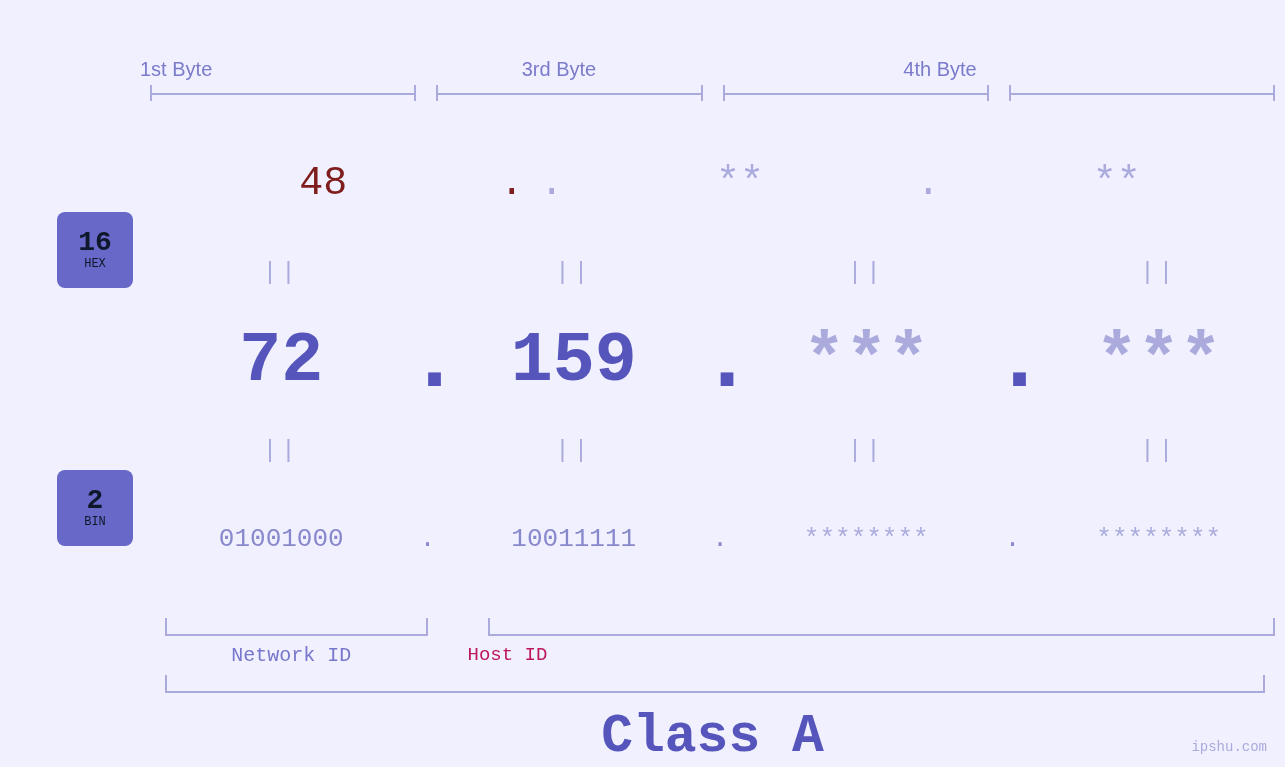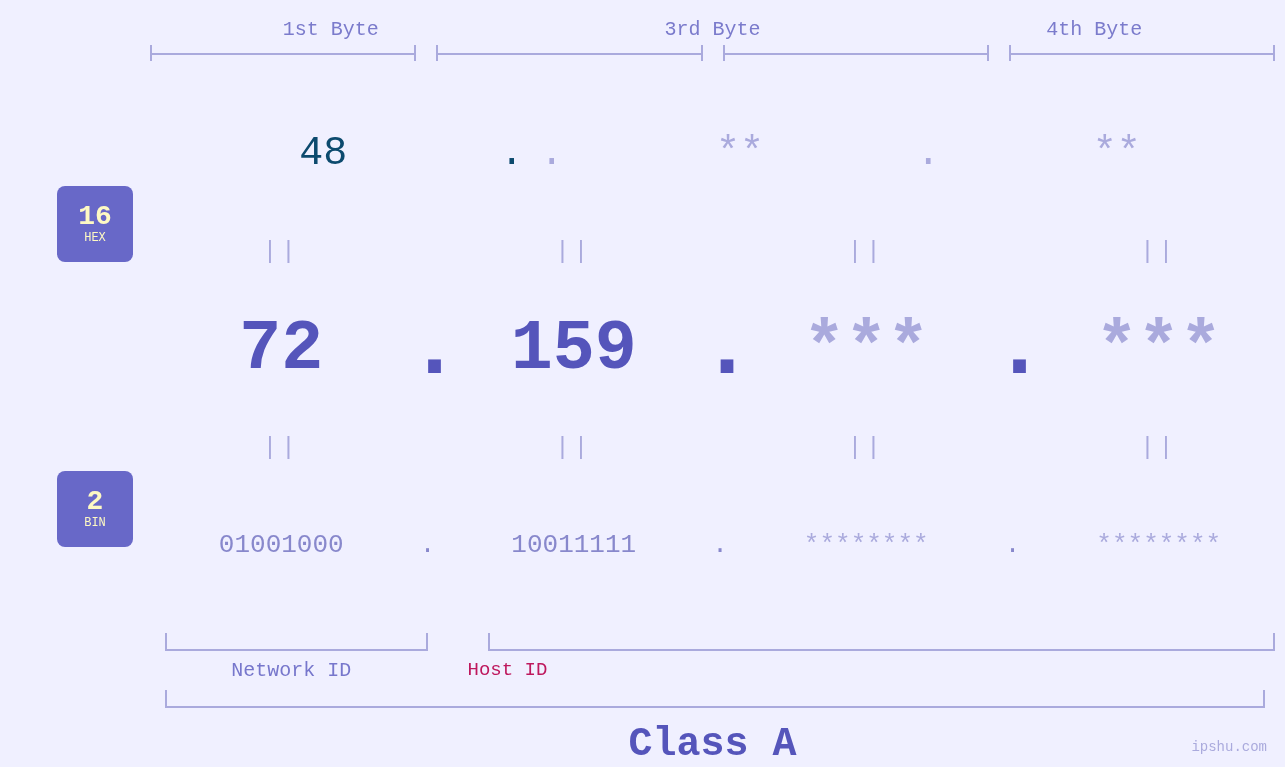--- a/index.html
+++ b/index.html
@@ -26,24 +26,25 @@
     .byte-headers {
       display: flex;
       width: 100%;
       justify-content: center;
       margin-top: 18px;
       padding-left: 140px;
     }
 
     .byte-header {
       flex: 1;
-      text-align: center;
+      text-align: left;
       color: #7b7bcc;
       font-size: 20px;
-      font-family: Liberation Mono, monospace;
+      font-family: Liberation Sans, sans-serif;
+      margin-top: 40px;
     }
 
     
     .bracket-row {
       display: flex;
       width: 100%;
       justify-content: center;
       padding-left: 140px;
       margin-top: 4px;
     }
@@ -100,21 +101,21 @@
 
     .badge {
       width: 76px;
       height: 76px;
       background: #6868c8;
       border-radius: 8px;
       display: flex;
       flex-direction: column;
       align-items: center;
       justify-content: center;
-      color: #fef9c3;
+      color: #0f172a;
     }
 
     .badge-num {
       font-size: 28px;
       font-weight: bold;
       line-height: 1;
     }
 
     .badge-label {
       font-size: 12px;
@@ -143,21 +144,21 @@
     }
 
     .separator {
       width: 40px;
       text-align: center;
       flex-shrink: 0;
     }
 
     
     .hex-value {
-      color: #0c4a6e;
+      color: #7f1d1d;
       font-size: 40px;
     }
 
     
     .dec-value {
       color: #5555bb;
       font-size: 70px;
       font-weight: bold;
     }
 
@@ -188,21 +189,21 @@
       font-size: 24px;
       letter-spacing: 4px;
     }
 
     .eq-sep {
       width: 40px;
     }
 
     .class-text {
       color: #5555bb;
-      font-size: 40px;
+      font-size: 53px;
       font-weight: bold;
     }
 
     
     .watermark {
       position: absolute;
       bottom: 12px;
       right: 18px;
       color: #aaaadd;
       font-size: 14px;

